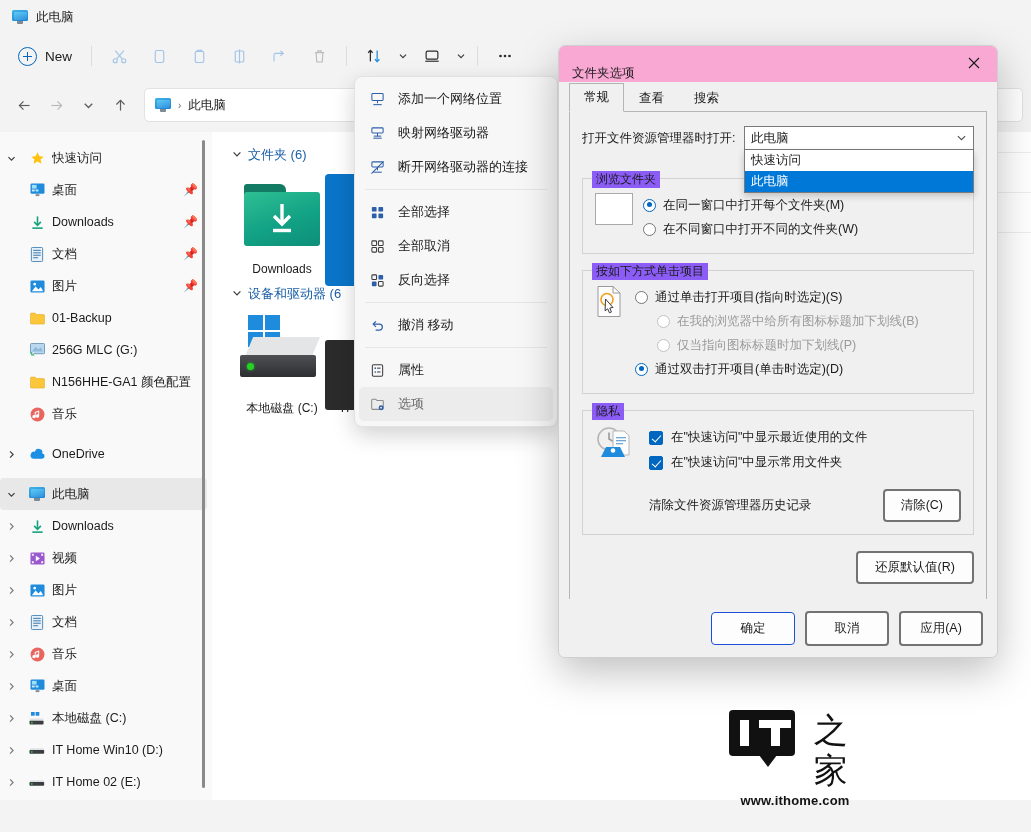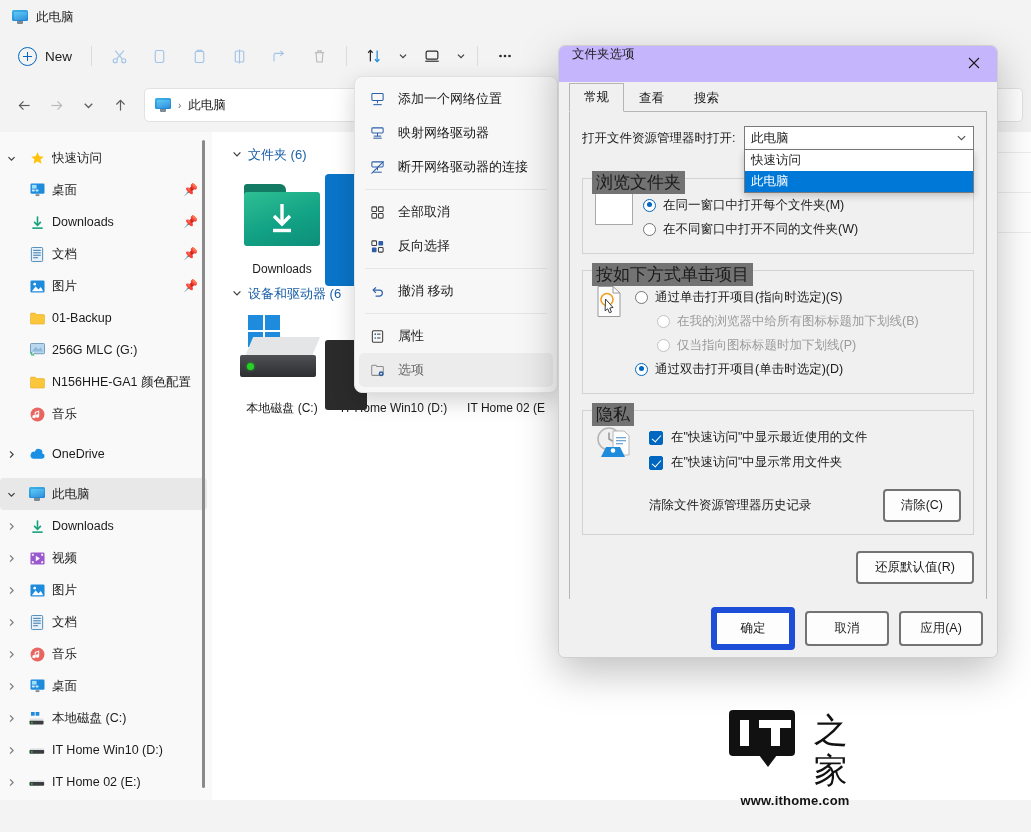--- a/index.html
+++ b/index.html
@@ -90,60 +90,60 @@
 
   
   .ctxmenu { position: absolute; left: 354px; top: 76px; width: 204px; background: #f7f7f7; border: 1px solid #e2e2e2; border-radius: 8px; box-shadow: 0 8px 22px rgba(0,0,0,.18); padding: 5px 4px; }
   .ctx-item { height: 34px; display: flex; align-items: center; gap: 12px; padding: 0 10px; border-radius: 5px; font-size: 13px; color: #1b1b1b; }
   .ctx-item.hi { background: #ececec; color: #6a6a6a; }
   .ctx-ico { width: 17px; min-width: 17px; height: 17px; display: flex; align-items: center; justify-content: center; color: #2c5fa8; }
   .ctx-div { height: 1px; background: #e6e6e6; margin: 5px 6px; }
 
   
   .dialog { position: absolute; left: 558px; top: 45px; width: 440px; height: 613px; background: #f0f0f0; border: 1px solid #cfcfcf; border-radius: 7px; box-shadow: 0 14px 40px rgba(0,0,0,.25); overflow: hidden; }
-  .dlg-title { height: 36px; display: flex; align-items: flex-start; padding-left: 13px; background: #c4b5fd; }
+  .dlg-title { height: 36px; display: flex; align-items: flex-end; padding-left: 13px; background: #f9a8d4; }
   .dlg-title-text { font-size: 12.5px; color: #1b1b1b; }
   .dlg-close { position: absolute; right: 0; top: 0; width: 46px; height: 34px; display: flex; align-items: center; justify-content: center; color: #1b1b1b; font-size: 15px; }
   .tabstrip { position: relative; height: 28px; margin: 2px 10px 0 10px; display: flex; align-items: flex-end; gap: 0; }
   .tab { padding: 5px 14px 5px 14px; font-size: 12.5px; color: #1b1b1b; border: 1px solid transparent; border-bottom: none; }
   .tab.active { background: #f0f0f0; border-color: #b5b5b5; border-bottom: 1px solid #f0f0f0; position: relative; z-index: 2; }
   .tab-line { position: absolute; left: 0; right: 0; bottom: 0; height: 1px; background: #b5b5b5; z-index: 1; }
   .dlg-body { position: relative; margin: 0 10px; background: #f0f0f0; border: 1px solid #b5b5b5; border-top: none; height: 508px; padding: 14px 12px 0 12px; }
 
   .field-row { display: flex; align-items: center; gap: 0; height: 24px; }
   .field-label { font-size: 12.5px; color: #1b1b1b; }
   .combo { position: absolute; left: 174px; top: 14px; width: 230px; height: 24px; background: #ffffff; border: 1px solid #7a7a7a; display: flex; align-items: center; padding: 0 6px; }
   .combo-val { font-size: 12.5px; color: #1b1b1b; }
   .combo-arrow { margin-left: auto; color: #4a4a4a; font-size: 10px; }
   .combo-list { position: absolute; left: 174px; top: 38px; width: 230px; background: #ffffff; border: 1px solid #7a7a7a; border-top: none; z-index: 30; box-shadow: 0 3px 7px rgba(0,0,0,.2); }
   .combo-opt { height: 21px; display: flex; align-items: center; padding: 0 6px; font-size: 12.5px; color: #1b1b1b; }
   .combo-opt.sel { background: #0078d7; color: #ffffff; }
 
   .group { position: relative; border: 1px solid #d2d2d2; margin-top: 16px; padding: 14px 12px 12px 12px; }
-  .group > .legend { position: absolute; left: 9px; top: -8px; background: #737373; padding: 0 4px; font-size: 17px; color: #1b1b1b; }
+  .group > .legend { position: absolute; left: 9px; top: -8px; background: #8b5cf6; padding: 0 4px; font-size: 12px; color: #1b1b1b; }
   .grow { display: flex; align-items: flex-start; gap: 10px; }
   .opts { flex: 1; }
   .radio-row { display: flex; align-items: center; gap: 7px; height: 24px; font-size: 12.5px; color: #1b1b1b; }
   .radio-row.sub { padding-left: 22px; color: #9a9a9a; }
   .radio { width: 13px; min-width: 13px; height: 13px; border-radius: 50%; border: 1.4px solid #767676; background: #fff; position: relative; }
   .radio.on { border-color: #0067c0; }
   .radio.on:after { content:""; position:absolute; left: 2.6px; top: 2.6px; width: 5px; height: 5px; border-radius: 50%; background: #0067c0; }
   .radio.dis { border-color: #c2c2c2; }
   .check-row { display: flex; align-items: center; gap: 8px; height: 25px; font-size: 12.5px; color: #1b1b1b; }
   .cbox { width: 14px; min-width: 14px; height: 14px; border-radius: 2px; background: #0067c0; border: 1px solid #0067c0; position: relative; }
   .cbox:after { content: ""; position: absolute; left: 4px; top: 1.5px; width: 4px; height: 8px; border: solid #fff; border-width: 0 1.6px 1.6px 0; transform: rotate(42deg); }
 
   .winthumb { width: 38px; height: 32px; border: 1px solid #a9a9a9; background: #fff; }
   .clickart { width: 30px; height: 34px; position: relative; }
   .privart { width: 44px; height: 36px; position: relative; }
 
   .clear-row { display: flex; align-items: center; margin-top: 14px; }
   .clear-text { font-size: 12.5px; color: #1b1b1b; }
   .btn { background: #fdfdfd; border: 2px solid #737373; border-radius: 4px; font-size: 12.5px; color: #1b1b1b; padding: 6px 16px; min-width: 74px; text-align: center; }
-  .btn.primary { border: 6px solid #1d4ed8; }
+  .btn.primary { border: 1px solid #1d4ed8; }
   .btn-right { margin-left: auto; }
   .restore-row { display: flex; margin-top: 16px; }
   .dlg-footer { position: absolute; left: 0; right: 0; bottom: 0; height: 58px; display: flex; align-items: center; justify-content: flex-end; gap: 10px; padding-right: 14px; background: #f0f0f0; }
   .dlg-footer .btn { min-width: 84px; padding: 7px 10px; }
 
   
   .wm { position: absolute; right: 20px; bottom: 24px; width: 132px; text-align: center; }
   .wm-url { font-size: 13px; font-weight: bold; color: #121212; letter-spacing: .2px; margin-top: 3px; }
   .wm-mark { display: flex; align-items: flex-start; justify-content: center; gap: 6px; }
   .wm-it { position: relative; width: 74px; height: 46px; background: #111; border-radius: 4px; }
@@ -725,20 +725,33 @@
             <line x1="1.5" y1="14.5" x2="14.5" y2="1.5"></line>
           </svg>
       </span>
       <span>断开网络驱动器的连接</span>
     </div>
 
     <div class="ctx-div"></div>
 
     <div class="ctx-item">
       <span class="ctx-ico">
+        <svg width="15" height="15" viewBox="0 0 16 16">
+            <g fill="#2c5fa8">
+              <rect x="2" y="2" width="5" height="5" rx="1"></rect>
+              <rect x="9" y="2" width="5" height="5" rx="1"></rect>
+              <rect x="2" y="9" width="5" height="5" rx="1"></rect>
+              <rect x="9" y="9" width="5" height="5" rx="1"></rect>
+            </g>
+          </svg>
+      </span>
+      <span>全部选择</span>
+    </div>
+    <div class="ctx-item">
+      <span class="ctx-ico">
         <svg width="15" height="15" viewBox="0 0 16 16" fill="none" stroke="#3b3b3b" stroke-width="1.1">
             <rect x="2" y="2" width="5" height="5" rx="1"></rect>
             <rect x="9" y="2" width="5" height="5" rx="1"></rect>
             <rect x="2" y="9" width="5" height="5" rx="1"></rect>
             <rect x="9" y="9" width="5" height="5" rx="1"></rect>
           </svg>
       </span>
       <span>全部取消</span>
     </div>
     <div class="ctx-item">

